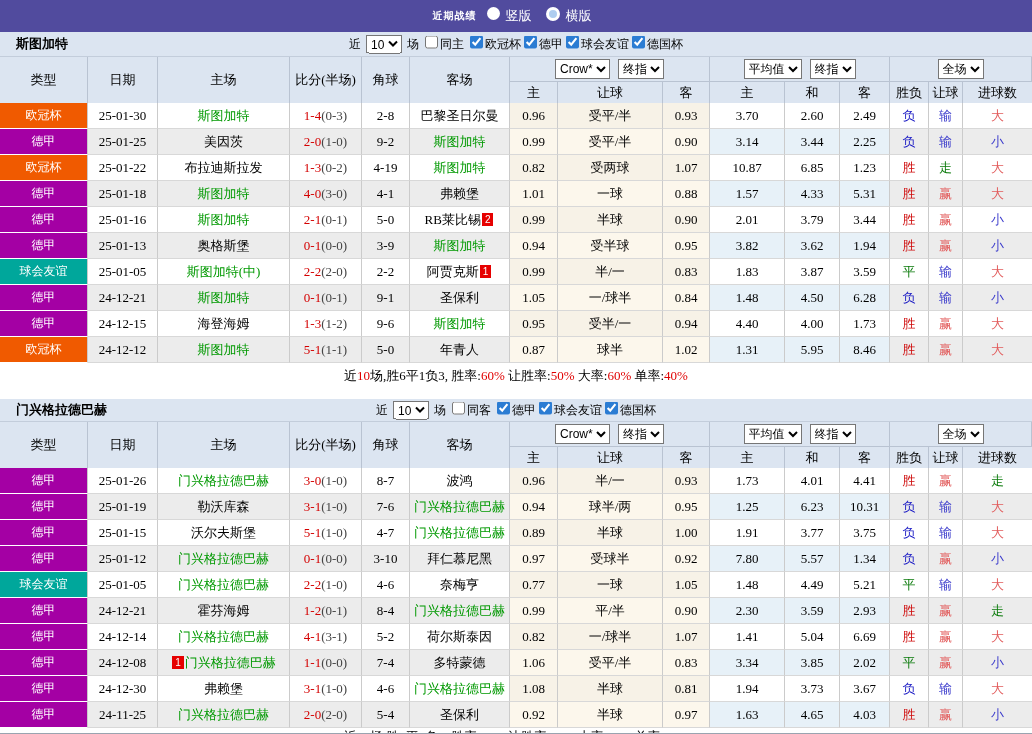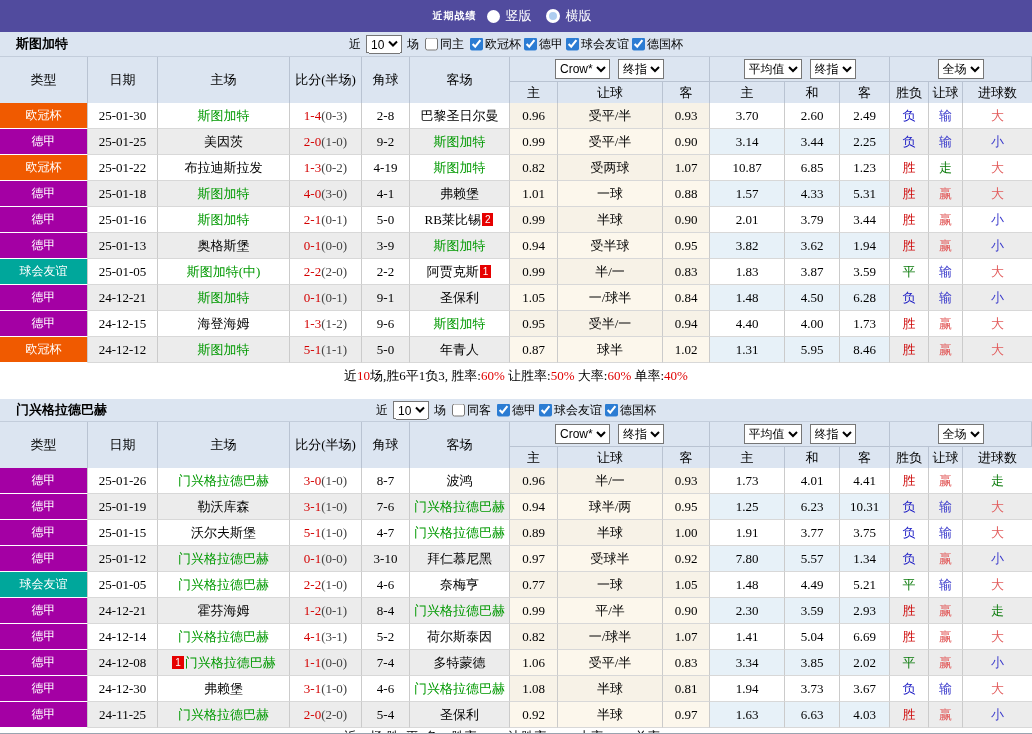--- a/index.html
+++ b/index.html
@@ -8,33 +8,33 @@
     --grid:#cbcbcb;
   }
   *{margin:0;padding:0;box-sizing:border-box;}
   body{background:#fff;}
   .page{width:1032px;height:734px;overflow:hidden;background:#fff;
         font-family:"Liberation Sans",sans-serif;font-size:12px;color:#000;
         border-bottom:1px solid #9aa4b0;}
   
   .topbar{height:32px;background:#514b9e;display:flex;align-items:center;justify-content:center;gap:10px;}
   .topbar .title{color:#fff;font-weight:bold;font-size:10px;letter-spacing:1px;}
-  .radio-group{display:flex;align-items:center;gap:6px;}
+  .radio-group{display:flex;gap:6px;}
   .radio{display:inline-block;border-radius:50%;cursor:pointer;}
   .radio.sel{width:13px;height:13px;background:#fff;}
   .radio.unsel{width:14px;height:14px;border:3px solid #fff;background:#aecdf0;}
   .radio-label{color:#fff;font-size:13px;margin-right:8px;}
   
   .filterbar{position:relative;background:var(--panel);}
   .fb1{height:24px;}
   .fb2{height:22px;}
   .team{position:absolute;left:16px;top:50%;transform:translateY(-50%);font-weight:bold;font-size:13px;}
   .filters{position:absolute;left:50%;top:50%;transform:translate(-50%,-50%);display:flex;align-items:center;gap:3px;white-space:nowrap;}
   .filters select{height:19px;font-size:12px;margin:0 2px;}
-  .cb{display:inline-flex;align-items:center;cursor:pointer;margin-left:3px;}
+  .cb{display:inline-flex;align-items:flex-start;cursor:pointer;margin-left:3px;}
   .cb input{width:13px;height:13px;margin:0 2px 0 0;accent-color:#2b7cd3;}
   
   .thead{display:grid;grid-template-columns:var(--cols);grid-template-rows:25px 21px;
          background:var(--panel);border-top:1px solid #c3cddb;
          font-family:"Liberation Serif","DejaVu Serif",serif;font-size:13px;}
   .th{border-right:1px solid #b9c3d2;display:flex;align-items:center;justify-content:center;overflow:hidden;}
   .th:last-child{border-right:none;}
   .th.span{grid-row:1/3;}
   .selcell{border-bottom:1px solid #b9c3d2;gap:8px;}
   .selcell select{height:20px;font-size:12px;font-family:"Liberation Sans",sans-serif;background:#fff;}
@@ -522,21 +522,21 @@
           <div class="cell type" style="background: rgb(164, 0, 164);">德甲</div>
           <div class="cell">24-11-25</div>
           <div class="cell"><span><span class="hl">门兴格拉德巴赫</span></span></div>
           <div class="cell"><span><span class="sc-main">2-0</span><span class="sc-half">(2-0)</span></span></div>
           <div class="cell">5-4</div>
           <div class="cell"><span><span>圣保利</span></span></div>
           <div class="cell crow">0.92</div>
           <div class="cell crow">半球</div>
           <div class="cell crow">0.97</div>
           <div class="cell avg">1.63</div>
-          <div class="cell avg">6.63</div>
+          <div class="cell avg">4.65</div>
           <div class="cell avg">4.03</div>
           <div class="cell res" style="color: rgb(207, 14, 14);">胜</div>
           <div class="cell res" style="color: rgb(226, 91, 91);">赢</div>
           <div class="cell res" style="color: rgb(60, 60, 204);">小</div>
         </div>
       </div>
     <div class="summary sum2"><span>近</span><span class="red">10</span><span>场,胜4平2负4, 胜率:</span><span class="red">40%</span><span> 让胜率:</span><span class="red">60%</span><span> 大率:</span><span class="red">50%</span><span> 单率:</span><span class="red">40%</span></div>
   </section>
 
 </div>

